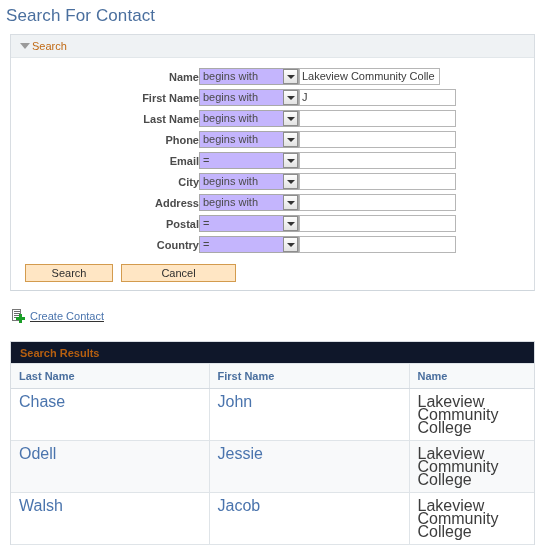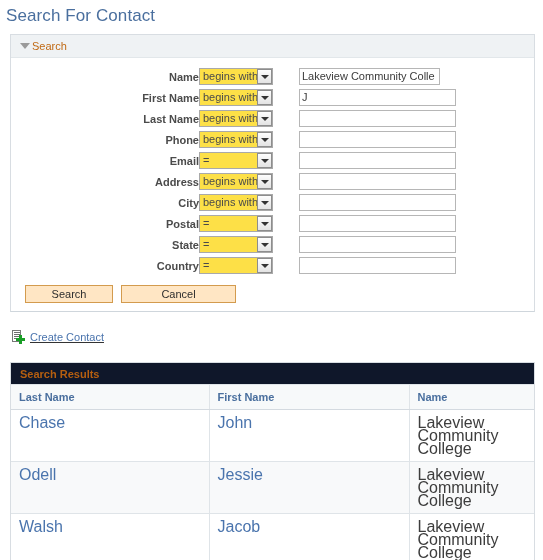--- a/index.html
+++ b/index.html
@@ -74,25 +74,25 @@
     padding-right: 4px;
     font-weight: bold;
     color: #4b4b4b;
     font-size: 11px;
     white-space: nowrap;
   }
   td.op { width: 100px; }
   td.val { }
 
   .op-select {
-    width: 74px;
+    width: 100px;
     height: 17px;
     box-sizing: border-box;
     border: 1px solid #a9a9a9;
-    background: #fde047;
+    background: #c4b5fd;
     display: flex;
     align-items: center;
     position: relative;
     font-size: 11px;
     color: #4a4a4a;
     padding-left: 3px;
     cursor: default;
   }
   .op-select .op-text {
     flex: 1;
@@ -336,63 +336,49 @@
                 <span class="op-btn">
                   <i></i>
                 </span>
               </div>
             </td>
             <td class="val">
               <div class="txt-input"></div>
             </td>
           </tr>
           <tr>
+            <td class="lbl">City</td>
+            <td class="op">
+              <div class="op-select">
+                <span class="op-text">begins with</span>
+                <span class="op-btn">
+                  <i></i>
+                </span>
+              </div>
+            </td>
+            <td class="val">
+              <div class="txt-input"></div>
+            </td>
+          </tr>
+          <tr>
             <td class="lbl">Address</td>
             <td class="op">
               <div class="op-select">
                 <span class="op-text">begins with</span>
                 <span class="op-btn">
                   <i></i>
                 </span>
               </div>
             </td>
             <td class="val">
               <div class="txt-input"></div>
             </td>
           </tr>
           <tr>
-            <td class="lbl">City</td>
-            <td class="op">
-              <div class="op-select">
-                <span class="op-text">begins with</span>
-                <span class="op-btn">
-                  <i></i>
-                </span>
-              </div>
-            </td>
-            <td class="val">
-              <div class="txt-input"></div>
-            </td>
-          </tr>
-          <tr>
             <td class="lbl">Postal</td>
-            <td class="op">
-              <div class="op-select">
-                <span class="op-text">=</span>
-                <span class="op-btn">
-                  <i></i>
-                </span>
-              </div>
-            </td>
-            <td class="val">
-              <div class="txt-input"></div>
-            </td>
-          </tr>
-          <tr>
-            <td class="lbl">State</td>
             <td class="op">
               <div class="op-select">
                 <span class="op-text">=</span>
                 <span class="op-btn">
                   <i></i>
                 </span>
               </div>
             </td>
             <td class="val">
               <div class="txt-input"></div>

